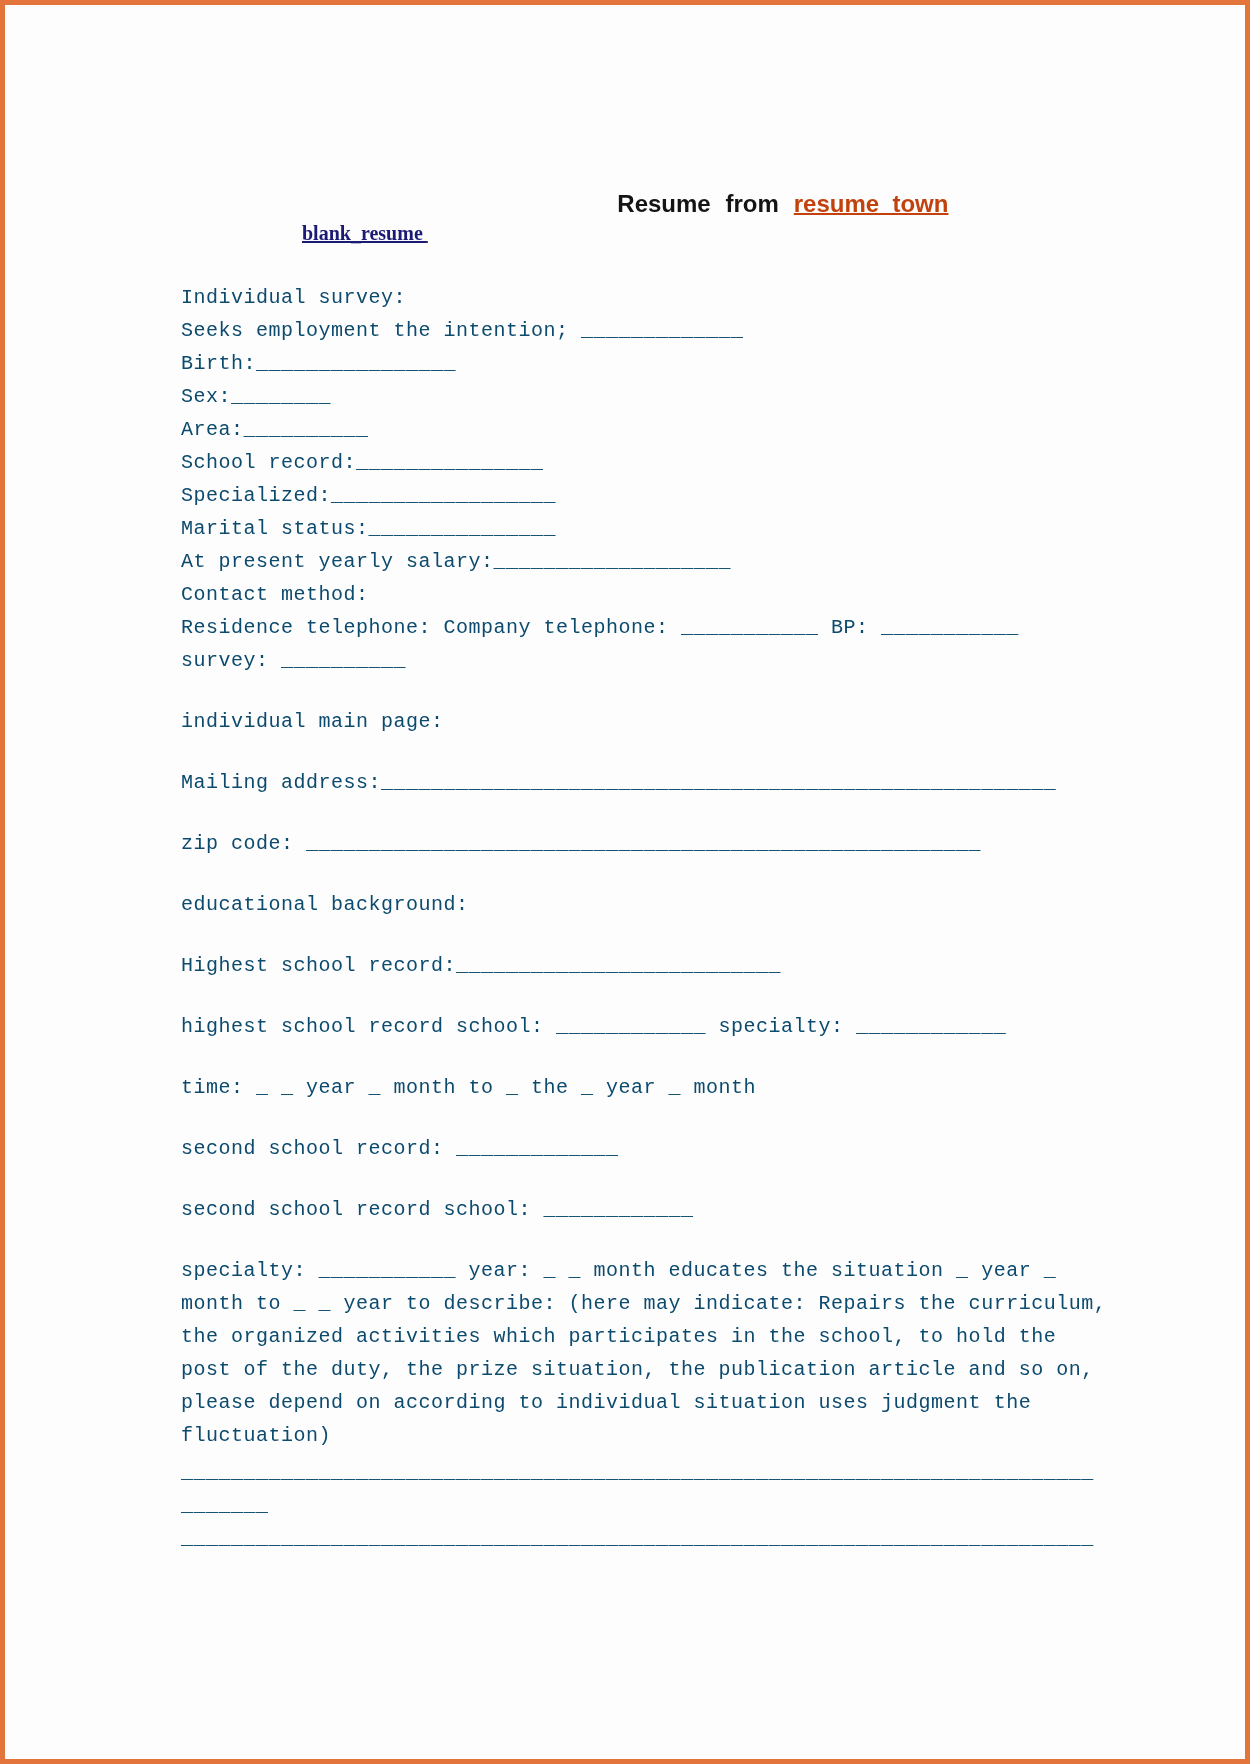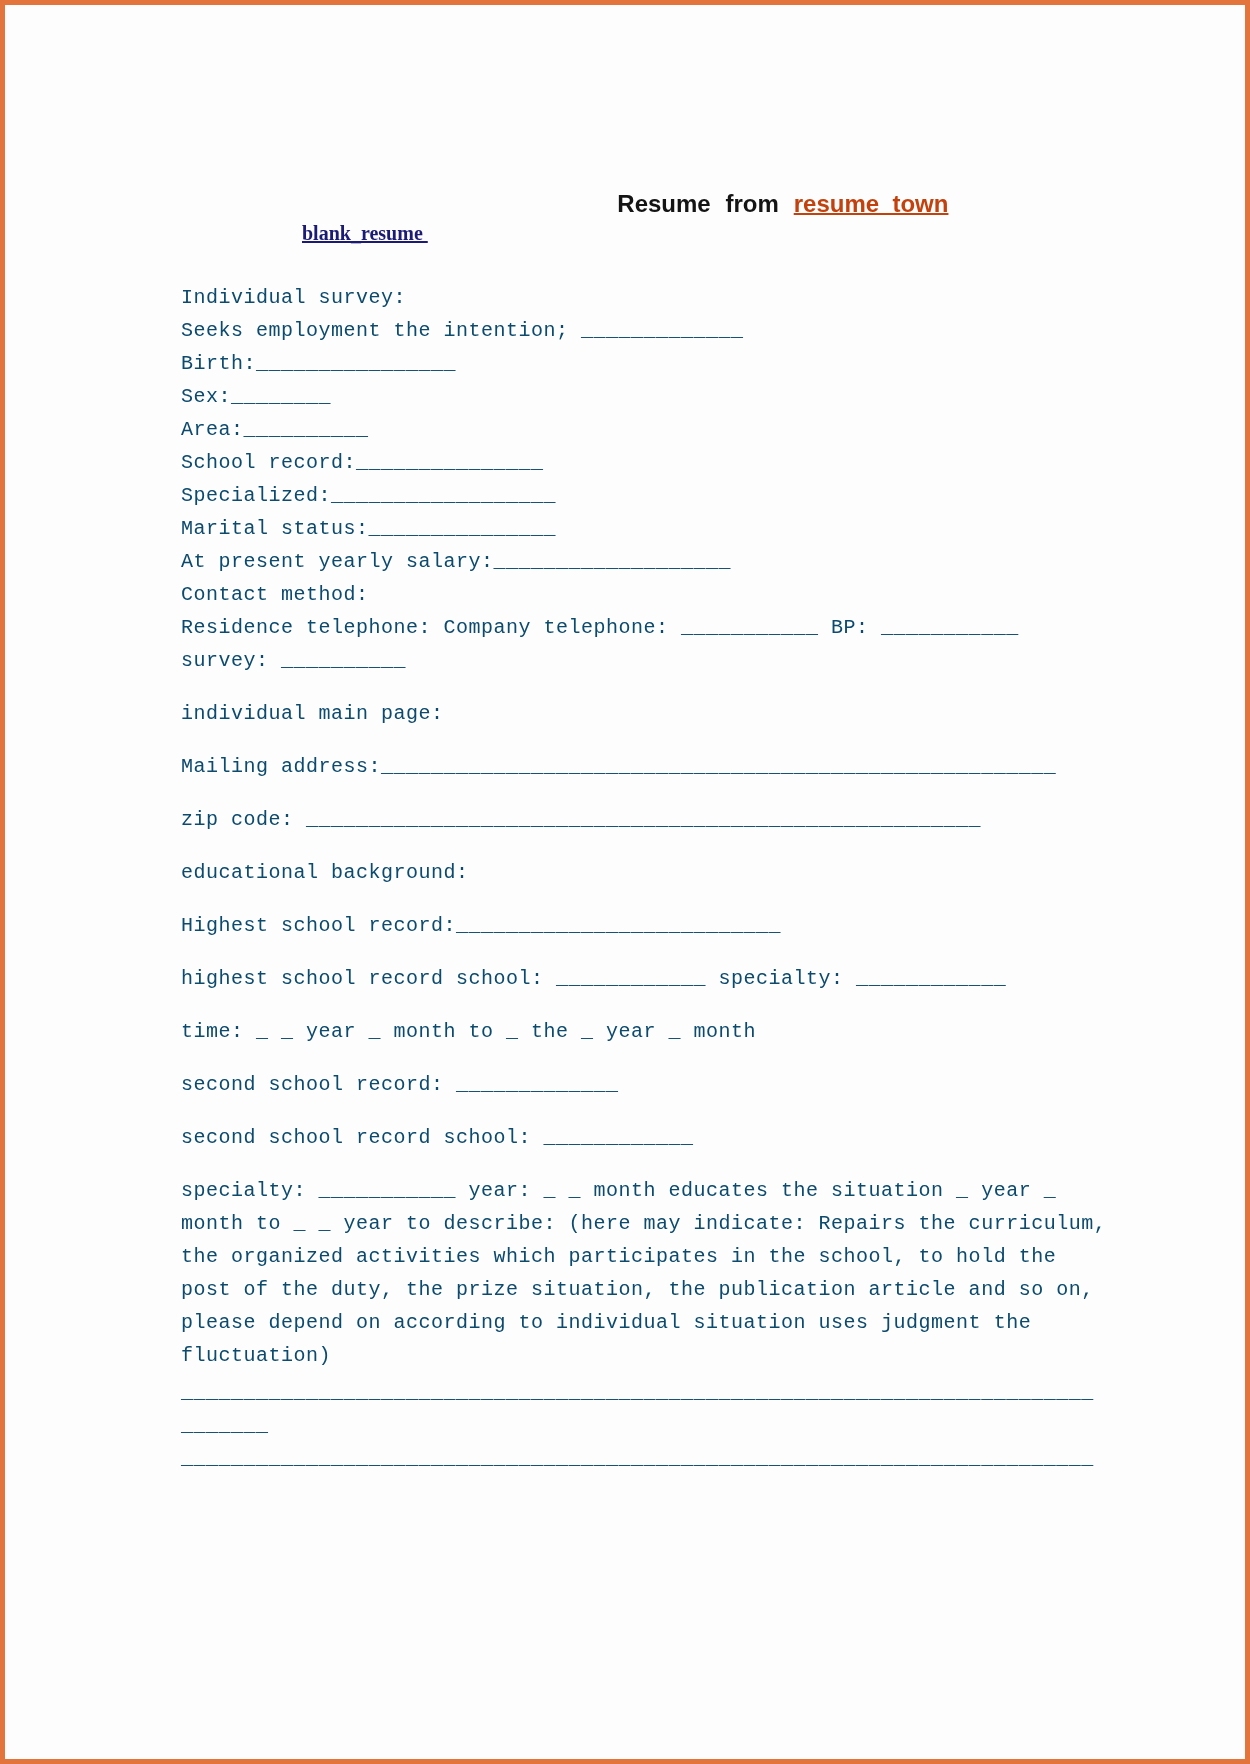--- a/index.html
+++ b/index.html
@@ -50,21 +50,21 @@
     top: 276px;
   }
   .ln {
     font-size: 20px;
     letter-spacing: 0.5px;
     line-height: 33px;
     height: 33px;
     color: #0c4a6e;
     white-space: pre;
   }
-  .sp  { margin-top: 20px; }
+  .sp  { margin-top: 28px; }
   .sp2 { margin-top: 4px; }
 </style>
 </head>
 <body>
 
 <div class="title">
   <span>Resume from</span><span class="link">resume_town</span>
 </div>
 
 <div class="blank-link">blank_resume </div>

